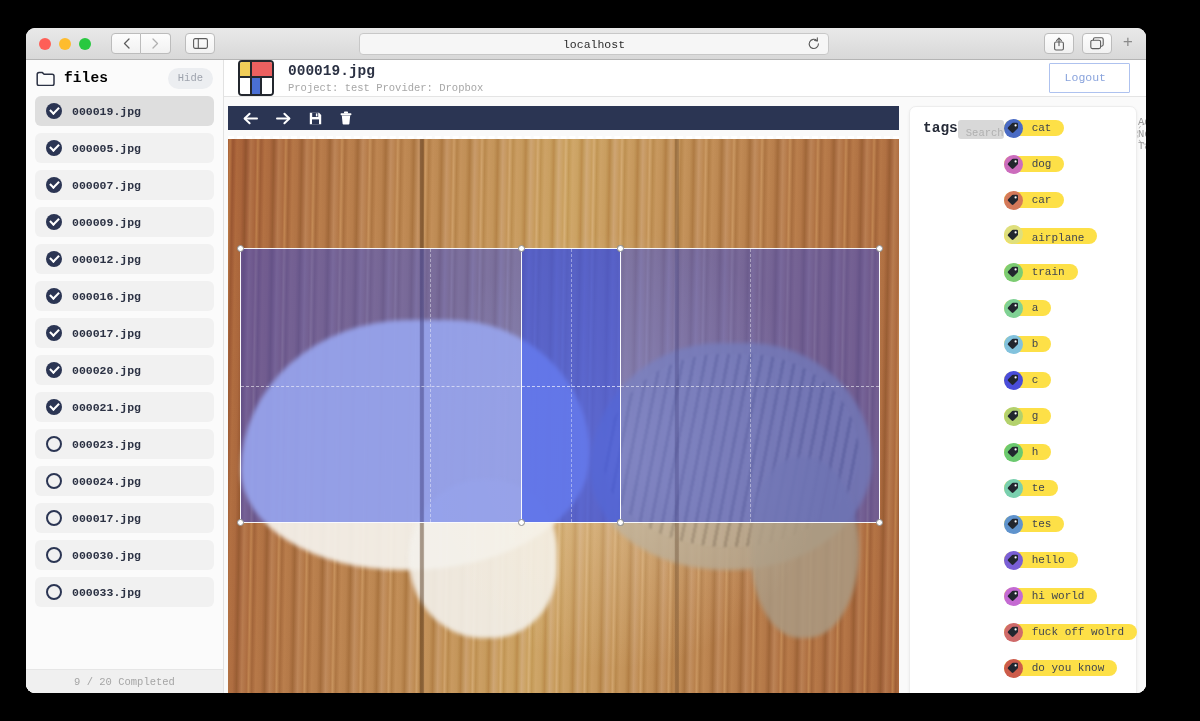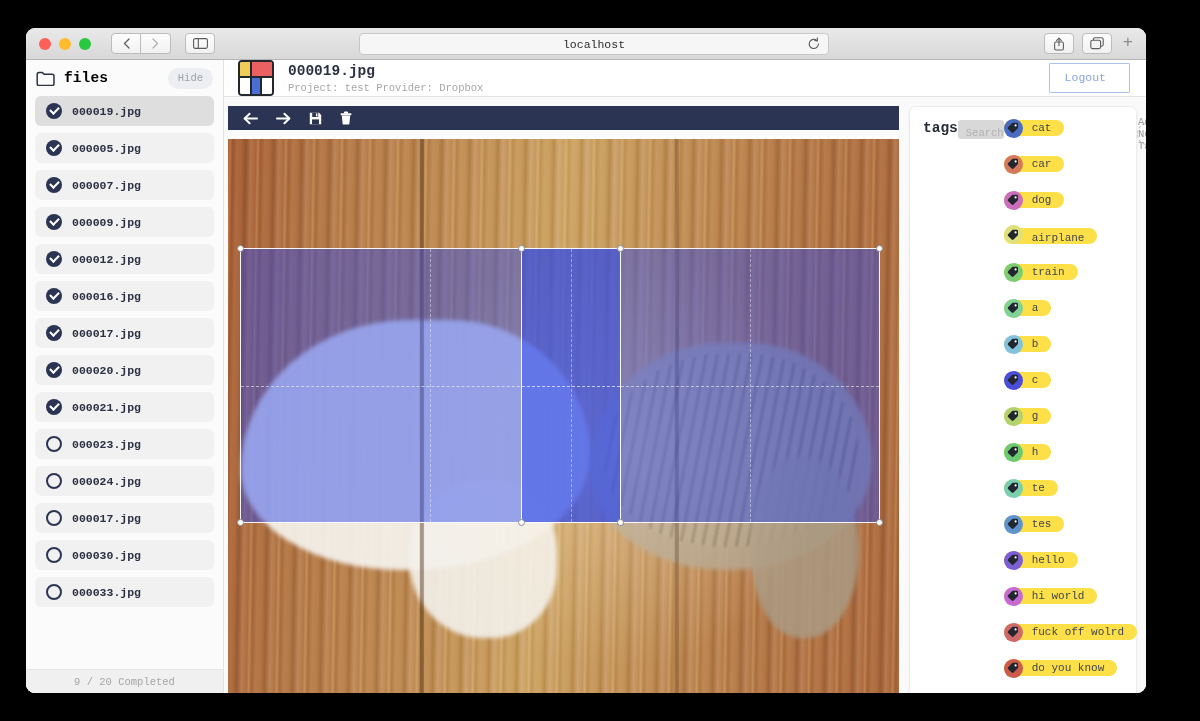--- a/index.html
+++ b/index.html
@@ -550,38 +550,38 @@
                     <svg width="12" height="12" viewBox="0 0 12 12">
                       <path d="M1.1 5.2 L5.2 1.1 a1.3 1.3 0 0 1 0.9 -0.4 h3.6 a1.3 1.3 0 0 1 1.3 1.3 v3.6 a1.3 1.3 0 0 1 -0.4 0.9 L6.5 10.6 a1.3 1.3 0 0 1 -1.8 0 L1.1 7 a1.3 1.3 0 0 1 0 -1.8 z" fill="#22262f"></path>
                       <circle cx="8.6" cy="3.4" r="1.1" fill="#ffffff"></circle>
                     </svg>
                   </div>
                   <div class="tagname">cat</div>
                 </div>
               </div>
               <div>
                 <div class="tagrow" style="display: flex; width: fit-content;">
+                  <div class="tagdot" style="background: rgb(204, 108, 189);">
+                    <svg width="12" height="12" viewBox="0 0 12 12">
+                      <path d="M1.1 5.2 L5.2 1.1 a1.3 1.3 0 0 1 0.9 -0.4 h3.6 a1.3 1.3 0 0 1 1.3 1.3 v3.6 a1.3 1.3 0 0 1 -0.4 0.9 L6.5 10.6 a1.3 1.3 0 0 1 -1.8 0 L1.1 7 a1.3 1.3 0 0 1 0 -1.8 z" fill="#22262f"></path>
+                      <circle cx="8.6" cy="3.4" r="1.1" fill="#ffffff"></circle>
+                    </svg>
+                  </div>
+                  <div class="tagname">dog</div>
+                </div>
+              </div>
+              <div>
+                <div class="tagrow" style="display: flex; width: fit-content;">
                   <div class="tagdot" style="background: rgb(212, 121, 90);">
                     <svg width="12" height="12" viewBox="0 0 12 12">
                       <path d="M1.1 5.2 L5.2 1.1 a1.3 1.3 0 0 1 0.9 -0.4 h3.6 a1.3 1.3 0 0 1 1.3 1.3 v3.6 a1.3 1.3 0 0 1 -0.4 0.9 L6.5 10.6 a1.3 1.3 0 0 1 -1.8 0 L1.1 7 a1.3 1.3 0 0 1 0 -1.8 z" fill="#22262f"></path>
                       <circle cx="8.6" cy="3.4" r="1.1" fill="#ffffff"></circle>
                     </svg>
                   </div>
                   <div class="tagname">car</div>
-                </div>
-              </div>
-              <div>
-                <div class="tagrow" style="display: flex; width: fit-content;">
-                  <div class="tagdot" style="background: rgb(204, 108, 189);">
-                    <svg width="12" height="12" viewBox="0 0 12 12">
-                      <path d="M1.1 5.2 L5.2 1.1 a1.3 1.3 0 0 1 0.9 -0.4 h3.6 a1.3 1.3 0 0 1 1.3 1.3 v3.6 a1.3 1.3 0 0 1 -0.4 0.9 L6.5 10.6 a1.3 1.3 0 0 1 -1.8 0 L1.1 7 a1.3 1.3 0 0 1 0 -1.8 z" fill="#22262f"></path>
-                      <circle cx="8.6" cy="3.4" r="1.1" fill="#ffffff"></circle>
-                    </svg>
-                  </div>
-                  <div class="tagname">dog</div>
                 </div>
               </div>
               <div>
                 <div class="tagrow" style="display: flex; width: fit-content; align-items: flex-end;">
                   <div class="tagdot" style="background: rgb(223, 223, 124);">
                     <svg width="12" height="12" viewBox="0 0 12 12">
                       <path d="M1.1 5.2 L5.2 1.1 a1.3 1.3 0 0 1 0.9 -0.4 h3.6 a1.3 1.3 0 0 1 1.3 1.3 v3.6 a1.3 1.3 0 0 1 -0.4 0.9 L6.5 10.6 a1.3 1.3 0 0 1 -1.8 0 L1.1 7 a1.3 1.3 0 0 1 0 -1.8 z" fill="#22262f"></path>
                       <circle cx="8.6" cy="3.4" r="1.1" fill="#ffffff"></circle>
                     </svg>
                   </div>

